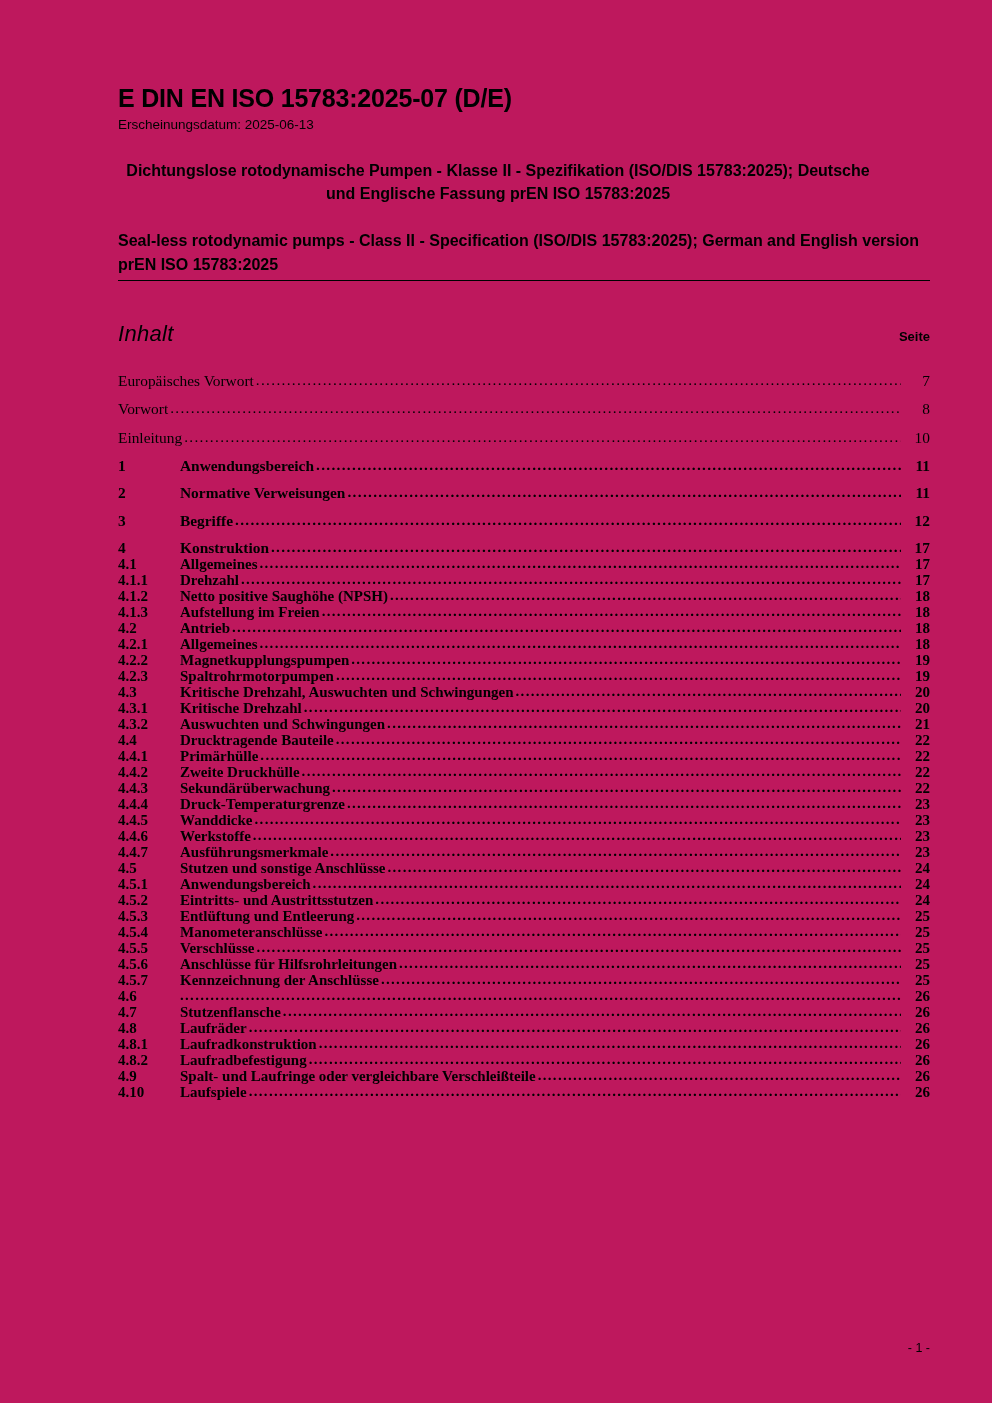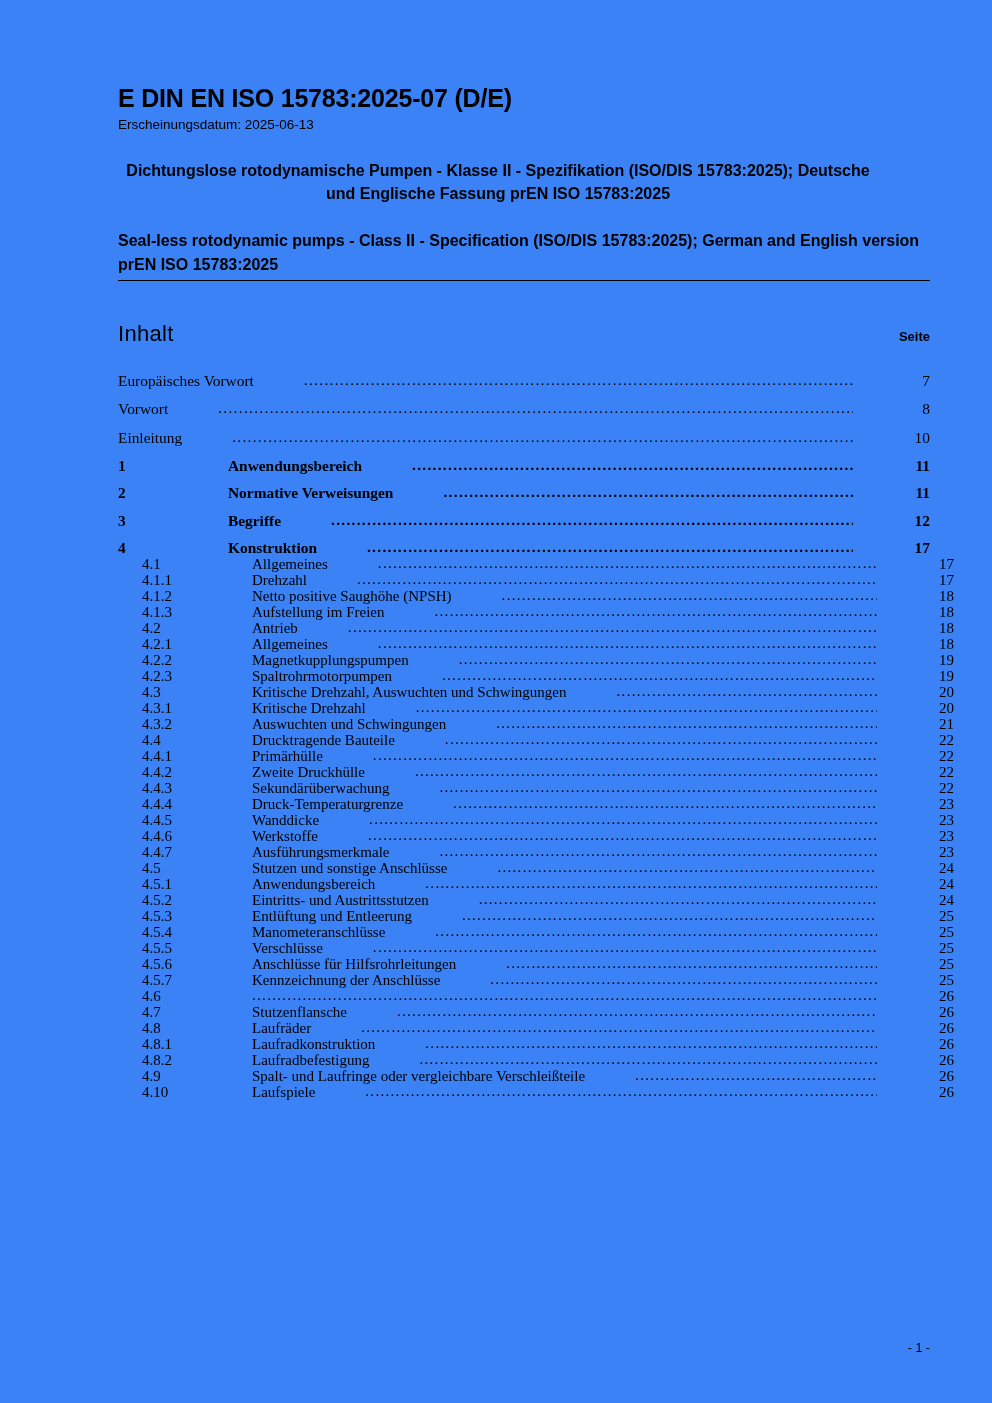--- a/index.html
+++ b/index.html
@@ -9,21 +9,21 @@
   }
   body {
     font-family: "Liberation Sans", sans-serif;
     color: #000000;
   }
   .page {
     position: relative;
     width: 992px;
     height: 1403px;
     margin: 0 auto;
-    background: #3b82f6;
+    background: #be185d;
     box-sizing: border-box;
     padding: 84px 62px 56px 118px;
   }
   .doc-number {
     font-family: "Liberation Sans", sans-serif;
     font-size: 25px;
     font-weight: bold;
     letter-spacing: -0.2px;
     margin: 0 0 4px 0;
     line-height: 1.15;
@@ -63,38 +63,38 @@
     align-items: baseline;
     justify-content: space-between;
     margin-top: 40px;
     margin-bottom: 26px;
   }
   .toc-header .inhalt {
     font-family: "Liberation Sans", sans-serif;
     font-size: 22px;
     font-weight: normal;
     letter-spacing: 0.3px;
+    font-style: italic;
   }
   .toc-header .seite {
     font-family: "Liberation Sans", sans-serif;
     font-size: 13px;
     font-weight: bold;
   }
   .toc {
     font-family: "Liberation Serif", serif;
     font-size: 14.6px;
     width: 100%;
   }
   .toc-row {
     display: flex;
     align-items: baseline;
     width: 100%;
     line-height: 1.0;
     white-space: nowrap;
-    gap: 48px;
   }
   .toc-row .num {
     flex: 0 0 auto;
     width: 62px;
   }
   .toc-row .label {
     flex: 0 0 auto;
     padding-right: 2px;
   }
   .toc-row .dots {
@@ -120,24 +120,23 @@
     font-weight: bold;
     margin-bottom: 12px;
     font-size: 15.4px;
   }
   .lvl1-tight {
     font-weight: bold;
     margin-bottom: 1px;
     font-size: 15.4px;
   }
   .sub {
-    font-weight: normal;
+    font-weight: bold;
     margin-bottom: 1px;
     font-size: 15px;
-    margin-left: 24px;
   }
   .sub .num { width: 62px; }
   .footer {
     position: absolute;
     right: 62px;
     bottom: 48px;
     font-family: "Liberation Sans", sans-serif;
     font-size: 12.5px;
   }
 </style>

